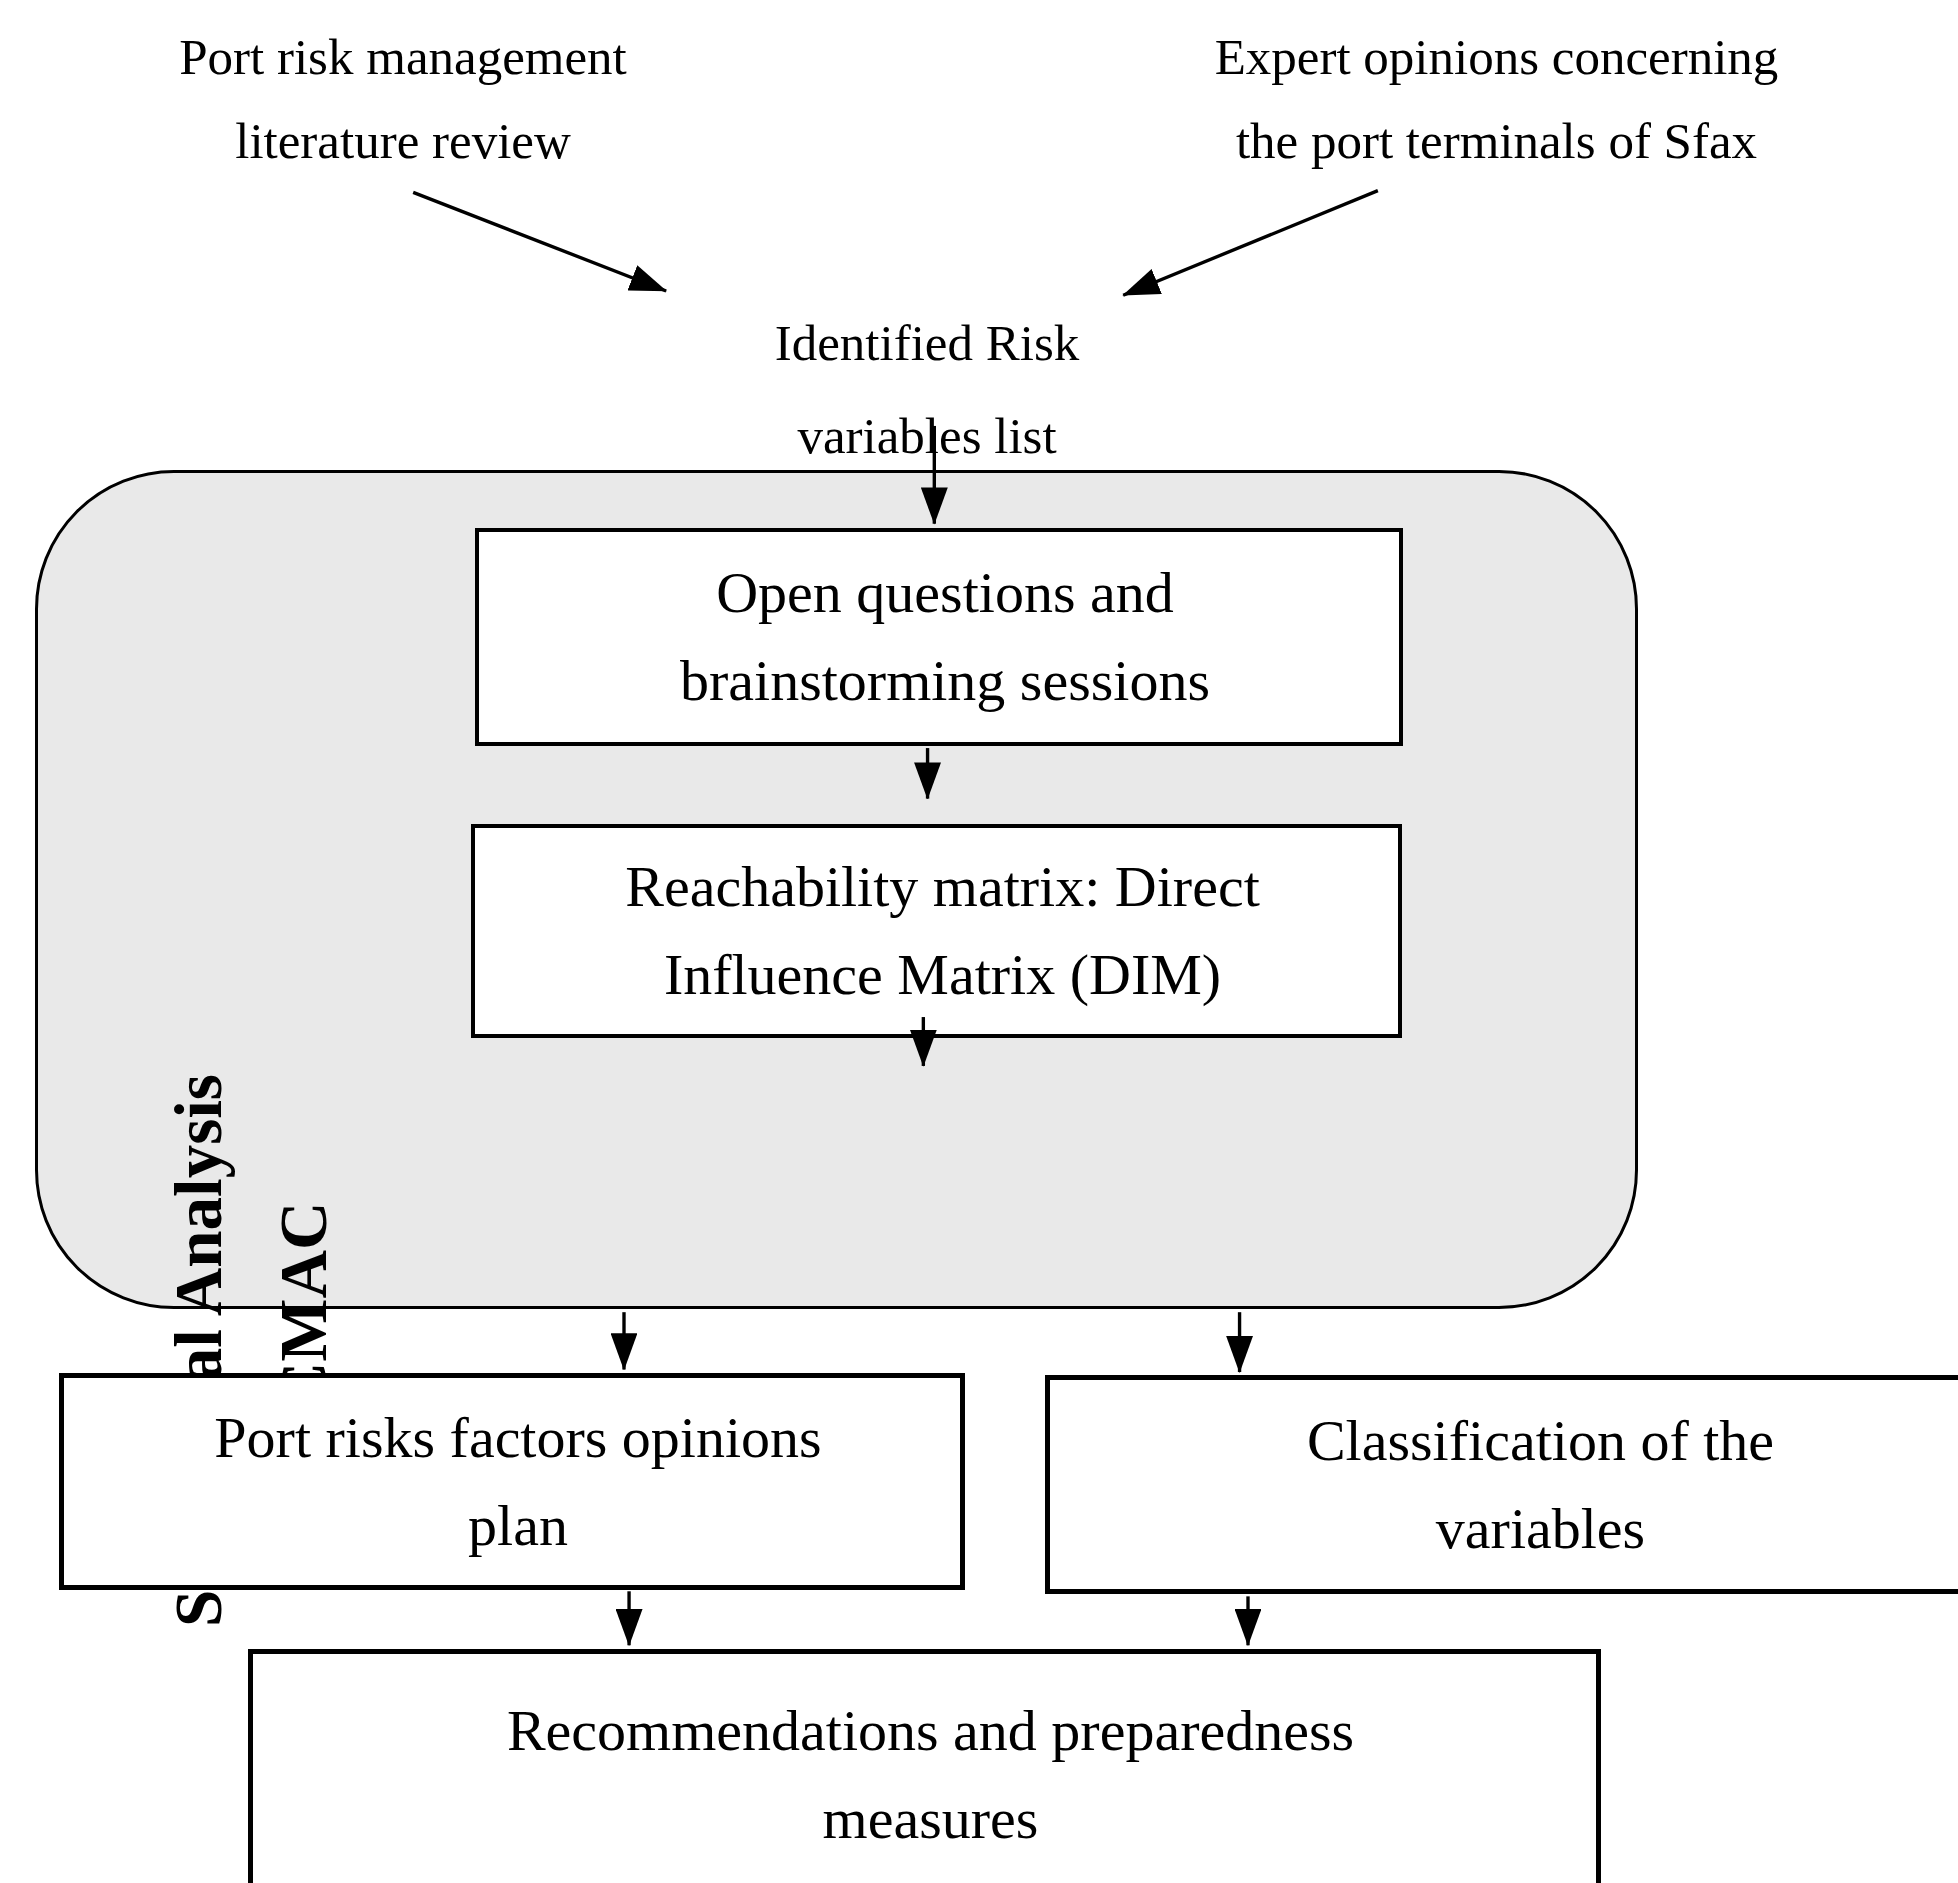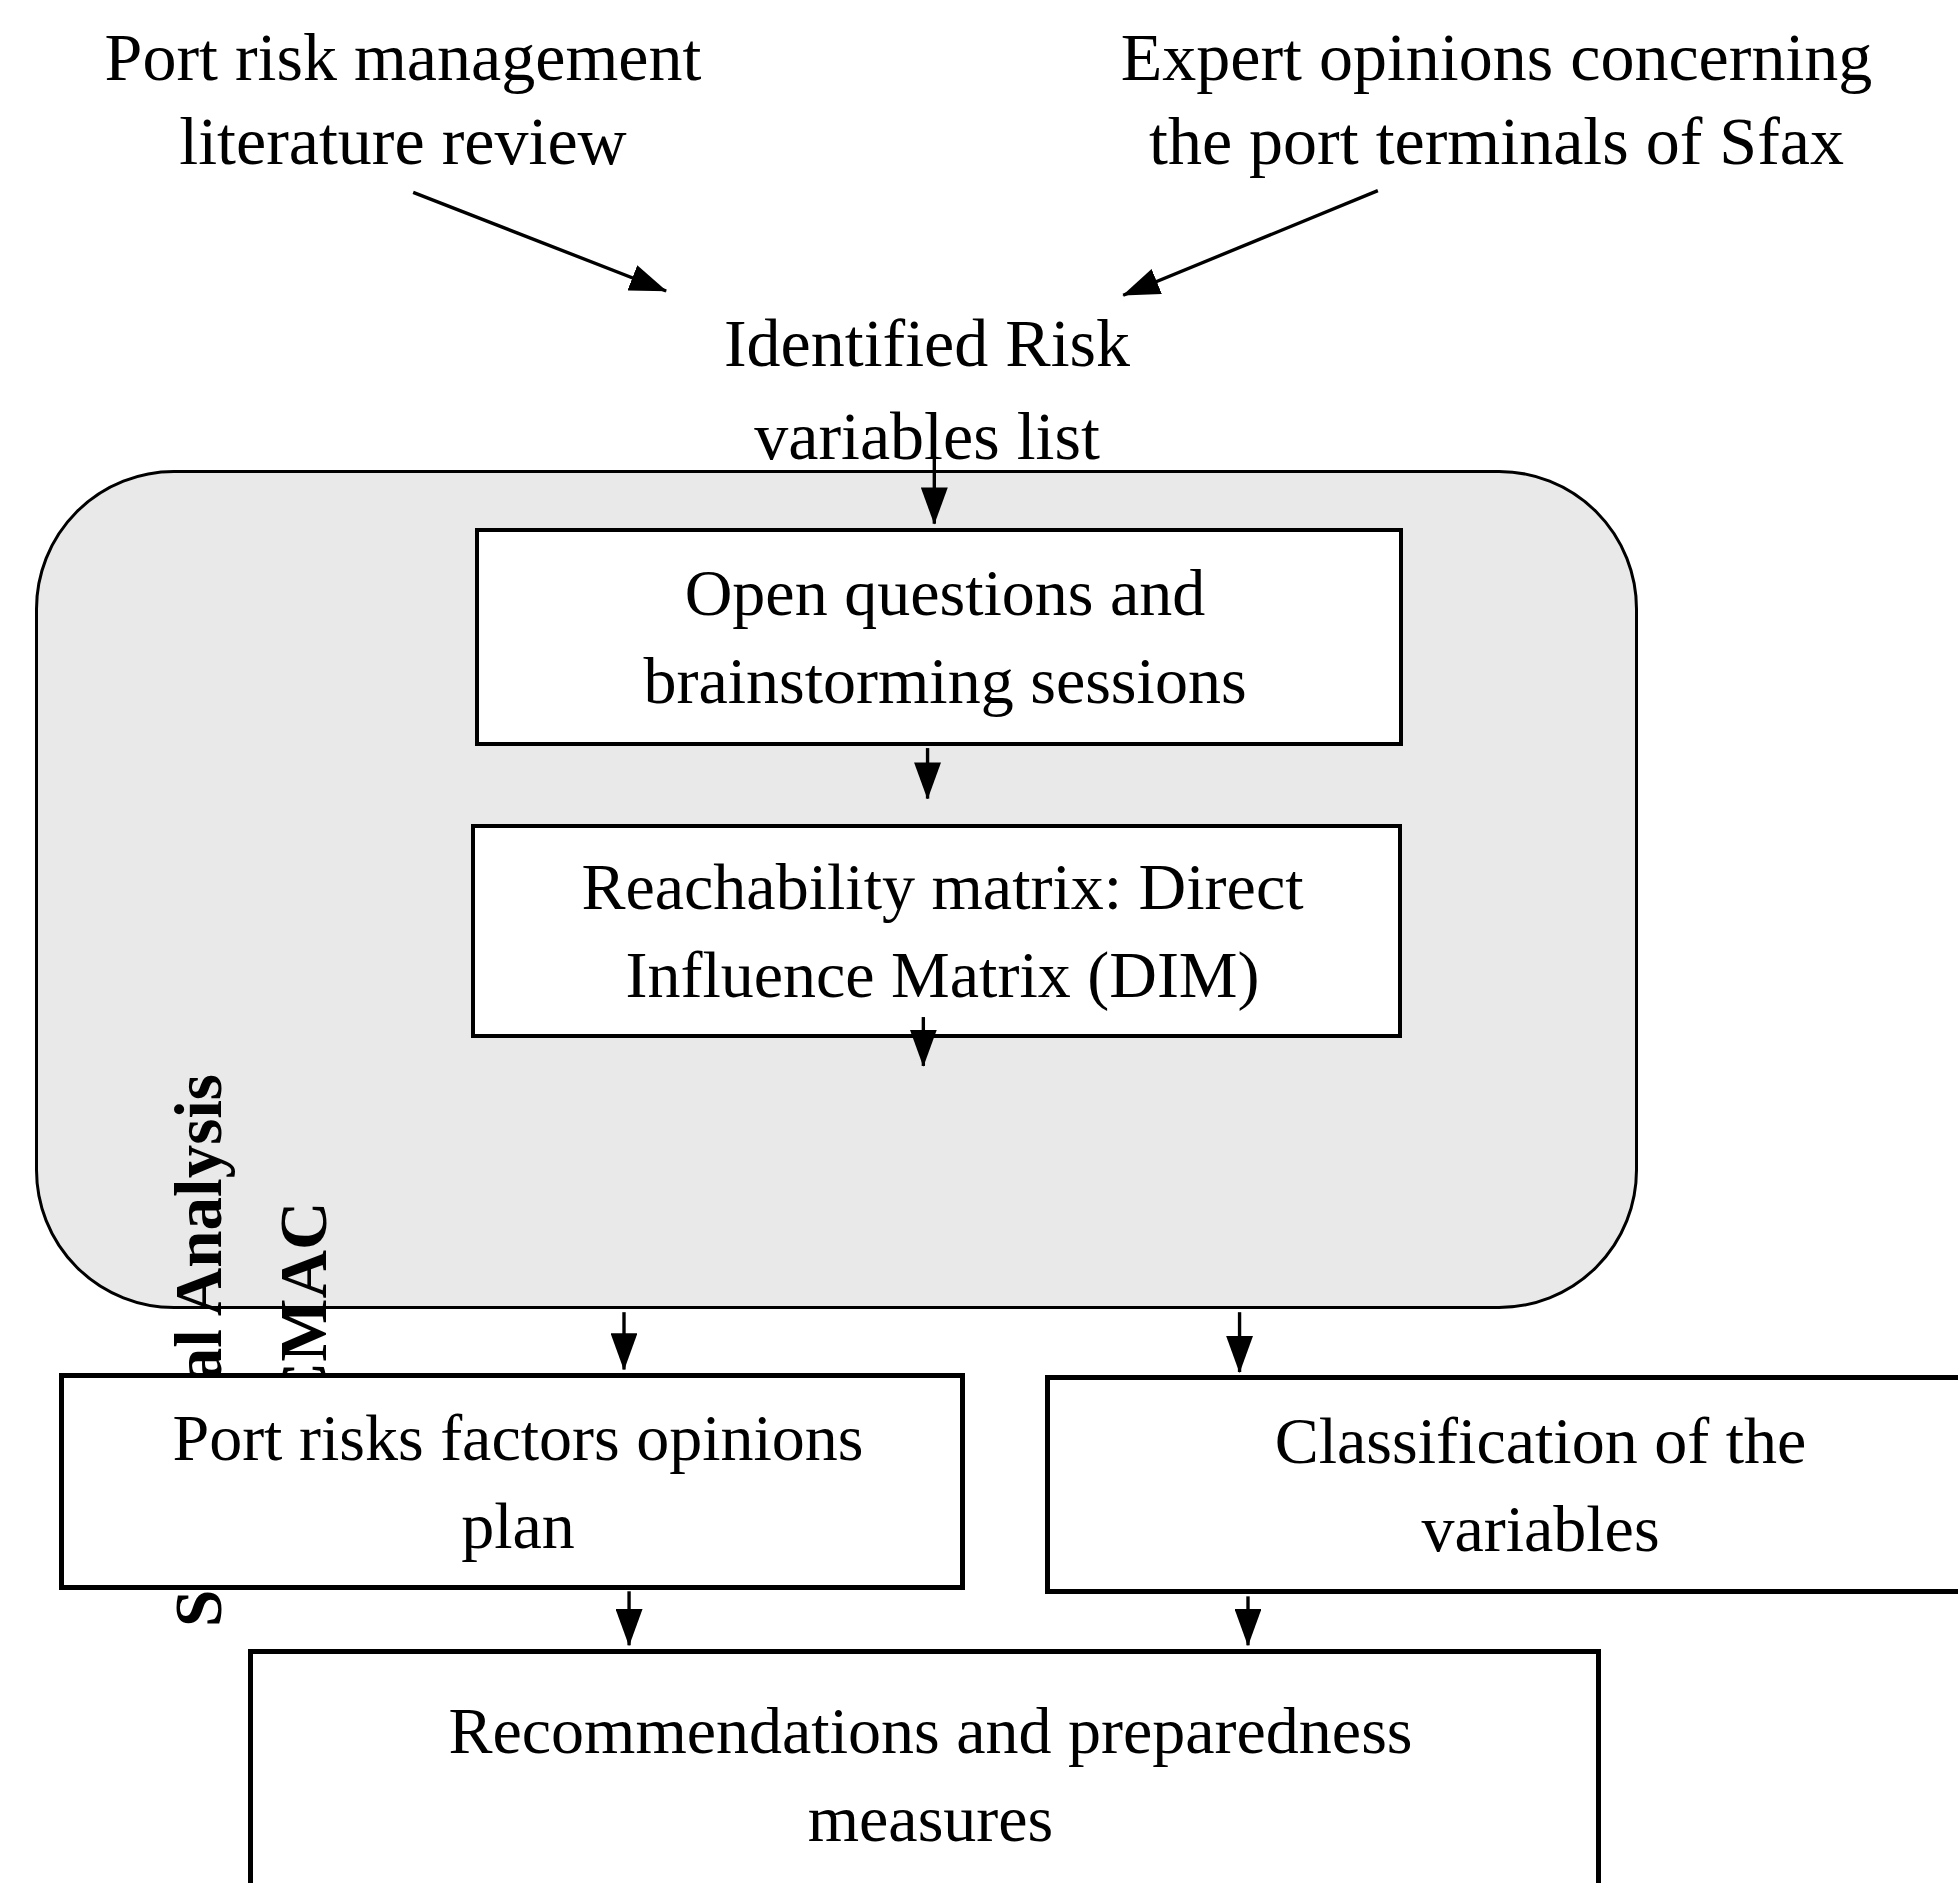--- a/index.html
+++ b/index.html
@@ -9,34 +9,34 @@
     height: 1884px;
     background: #ffffff;
     font-family: "Liberation Serif", "DejaVu Serif", serif;
     color: #000000;
     overflow: hidden;
   }
   .label {
     position: absolute;
     text-align: center;
     white-space: pre-line;
-    font-size: 68px;
+    font-size: 51px;
     line-height: 84px;
   }
   .node {
     position: absolute;
     box-sizing: border-box;
     background: #ffffff;
     border: 4.2px solid #000000;
     display: flex;
     align-items: center;
     justify-content: center;
     text-align: center;
     white-space: pre-line;
-    font-size: 66px;
+    font-size: 58px;
     line-height: 88px;
     padding-left: 12px;
   }
   .node.thick { border-width: 5px; }
   #gray-panel {
     position: absolute;
     box-sizing: border-box;
     left: 35px; top: 470px;
     width: 1603px; height: 839px;
     background: #e9e9e9;

